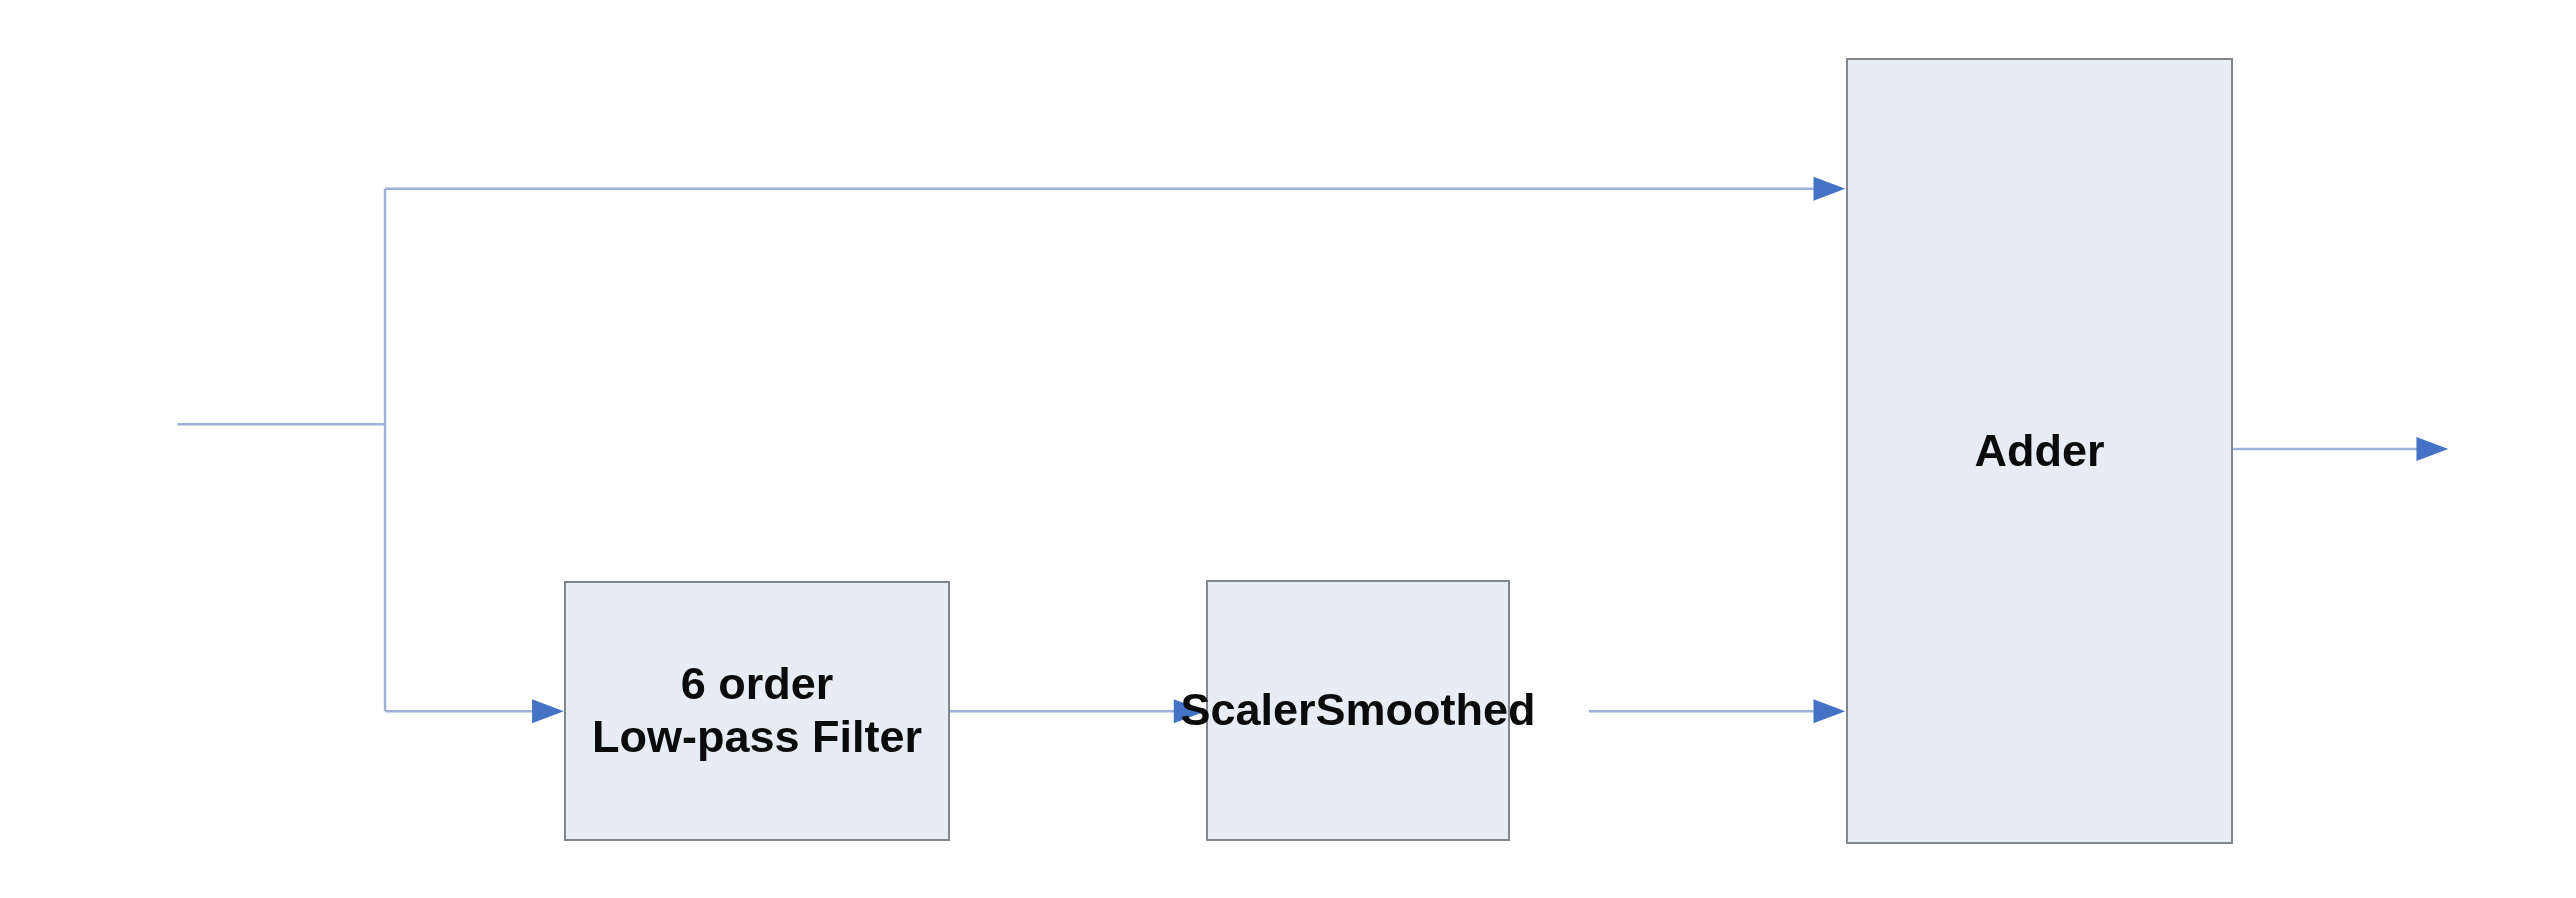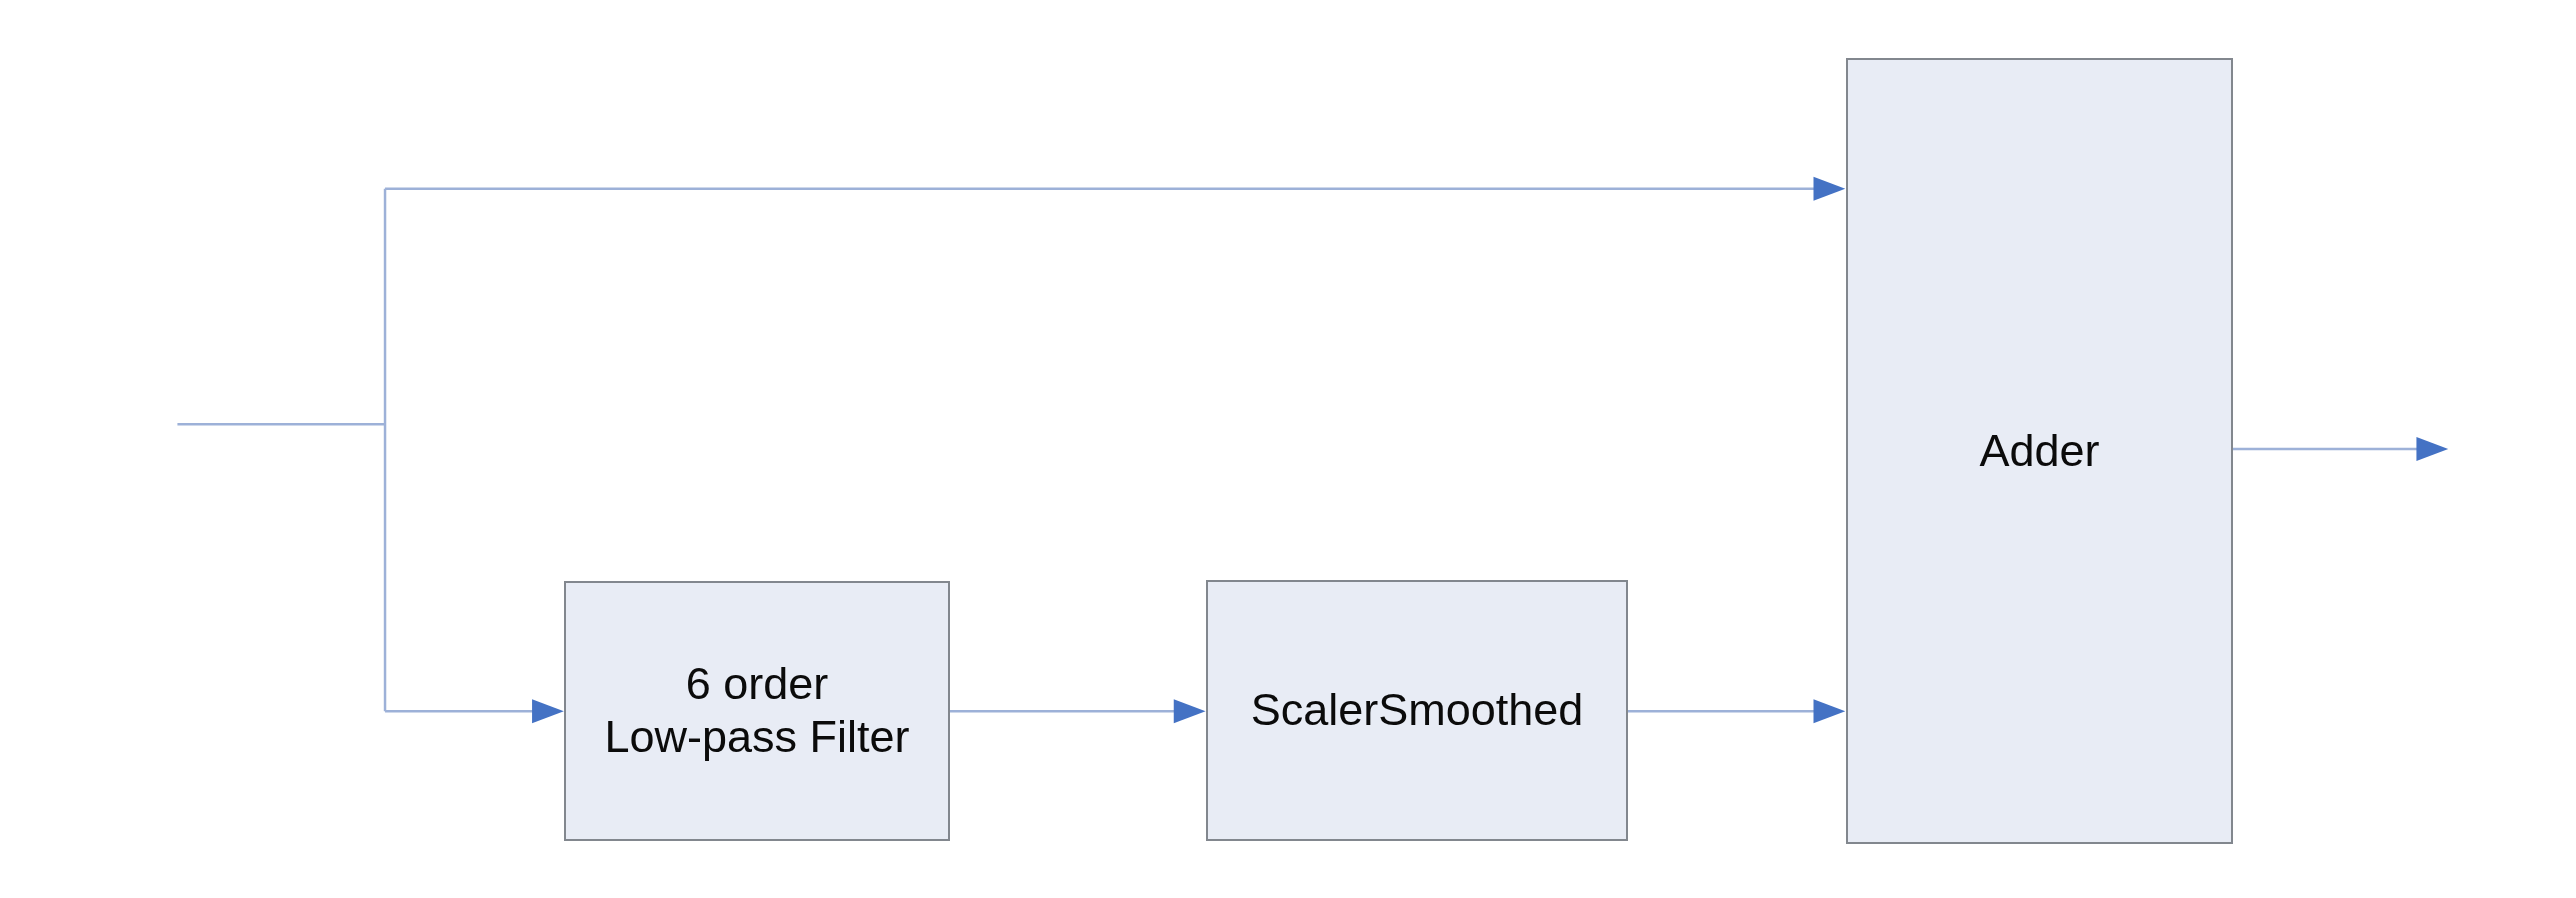--- a/index.html
+++ b/index.html
@@ -35,30 +35,31 @@
     fill:var(--arrowhead);
     stroke:none;
   }
   .node{
     position:absolute;
     background:var(--node-fill);
     border:2px solid var(--node-border);
     display:flex;
     align-items:center;
     justify-content:center;
+    font-weight:bold;
   }
   .node-label{
     color:var(--text);
     font-size:45px;
     line-height:1.17;
     text-align:center;
     white-space:pre-line;
   }
   .node-lowpass{left:564px;top:581px;width:386px;height:260px;}
-  .node-scaler{left:1206px;top:580px;width:422px;height:261px;}
+  .node-scaler{left:1206px;top:580px;width:304px;height:261px;}
   .node-adder{left:1846px;top:58px;width:387px;height:786px;}
 </style>
 </head>
 <body>
 
 <div class="canvas">
 
   <svg class="wire-layer" viewBox="0 0 2592 904" aria-hidden="true">
 
     <polyline class="wire" points="178,427 387,427"></polyline>

